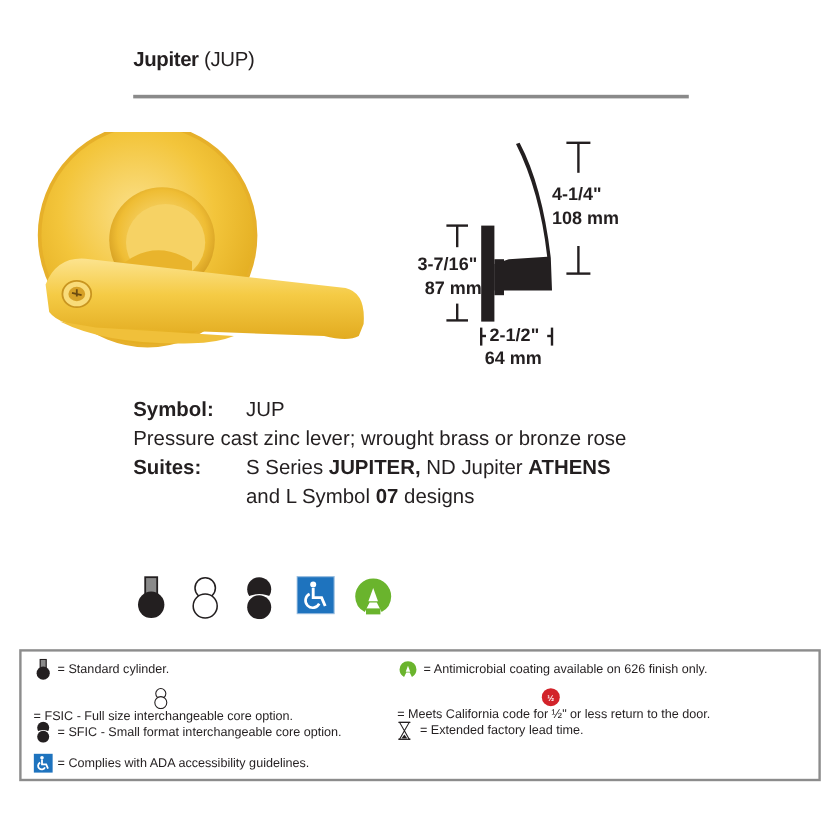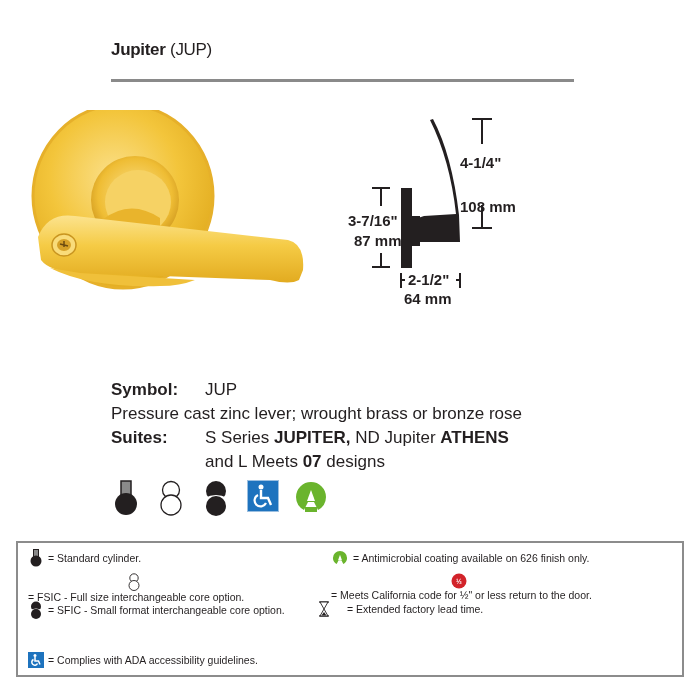--- a/index.html
+++ b/index.html
@@ -8,30 +8,30 @@
 
     .title { position: absolute; left: 111px; top: 33px; font-size: 17px; line-height: 34px; letter-spacing: -0.3px; }
     .title .name { font-weight: bold; }
     .title .code { font-weight: normal; }
     .title-rule { position: absolute; left: 111px; top: 79px; width: 463px; height: 3px; background: #8a8a8a; }
 
     .product-photo { position: absolute; left: 20px; top: 110px; width: 300px; height: 200px; }
     .diagram { position: absolute; left: 360px; top: 110px; width: 180px; height: 200px; }
     .dim-label { position: absolute; font-weight: bold; font-size: 15px; line-height: 18px; color: #231f20; text-align: center; white-space: nowrap; font-family: "Liberation Sans", sans-serif; }
 
-    .specs { position: absolute; left: 111px; top: 330px; font-size: 17px; line-height: 24px; margin-top: 48px; }
+    .specs { position: absolute; left: 111px; top: 330px; font-size: 17px; line-height: 24px; }
     .spec-row { display: flex; }
     .spec-label { font-weight: bold; width: 94px; flex: none; }
     .spec-value b { font-weight: bold; }
     .spec-cont { padding-left: 94px; }
 
     .icons-row { position: absolute; left: 114px; top: 480px; height: 36px; }
     .icon-abs { position: absolute; top: 0; }
 
-    .legend { position: absolute; left: 16px; top: 541px; width: 668px; height: 136px; border: 2px solid #8c8c8c; }
+    .legend { position: absolute; left: 16px; top: 541px; width: 668px; height: 110px; border: 2px solid #8c8c8c; }
     .legend-col { position: absolute; top: 0; }
     .legend-item { position: absolute; display: flex; align-items: center; font-size: 10.5px; color: #231f20; white-space: nowrap; height: 20px; }
     .legend-item .lg-icon { width: 16px; height: 20px; display: flex; align-items: center; justify-content: center; margin-right: 4px; }
   </style>
 </head>
 <body>
 
 <div class="title">
   <span class="name">Jupiter</span>
   <span class="code">(JUP)</span>
@@ -85,40 +85,40 @@
     <line x1="21" y1="78" x2="21" y2="96" stroke="#231f20" stroke-width="2"></line>
     <line x1="21" y1="143" x2="21" y2="157" stroke="#231f20" stroke-width="2"></line>
     <line x1="12" y1="157" x2="30" y2="157" stroke="#231f20" stroke-width="2"></line>
 
     <line x1="41" y1="163" x2="41" y2="178" stroke="#231f20" stroke-width="2"></line>
     <line x1="41" y1="170" x2="45" y2="170" stroke="#231f20" stroke-width="2"></line>
     <line x1="100" y1="163" x2="100" y2="178" stroke="#231f20" stroke-width="2"></line>
     <line x1="96" y1="170" x2="100" y2="170" stroke="#231f20" stroke-width="2"></line>
   </svg>
   <div class="dim-label" style="left:100px; top:44px;">4-1/4"</div>
-  <div class="dim-label" style="left:100px; top:64px;margin-top:24px;">108 mm</div>
+  <div class="dim-label" style="left:100px; top:64px;">108 mm</div>
   <div class="dim-label" style="left:-12px; top:102px;">3-7/16"</div>
   <div class="dim-label" style="left:-6px; top:122px;">87 mm</div>
   <div class="dim-label" style="left:48px; top:161px;">2-1/2"</div>
   <div class="dim-label" style="left:44px; top:180px;">64 mm</div>
 </div>
 
 <div class="specs">
   <div class="spec-row">
     <span class="spec-label">Symbol:</span>
     <span class="spec-value">JUP</span>
   </div>
   <div class="spec-row">
     <span class="spec-value">Pressure cast zinc lever; wrought brass or bronze rose</span>
   </div>
   <div class="spec-row">
     <span class="spec-label">Suites:</span>
     <span class="spec-value"><span>S Series </span><b>JUPITER,</b><span> ND Jupiter </span><b>ATHENS</b></span>
   </div>
-  <div class="spec-cont"><span>and L Meets </span><b>07</b><span> designs</span></div>
+  <div class="spec-cont"><span>and L Symbol </span><b>07</b><span> designs</span></div>
 </div>
 
 <div class="icons-row">
   <svg class="icon-abs" style="left:0" width="24" height="36" viewBox="0 0 24 36">
     <rect x="7" y="1" width="10" height="16" fill="#8a8a8a" stroke="#231f20" stroke-width="1.5"></rect>
     <circle cx="12" cy="24" r="11" fill="#231f20"></circle>
   </svg>
   <svg class="icon-abs" style="left:45px" width="24" height="36" viewBox="0 0 24 36">
     <circle cx="12" cy="10" r="8.5" fill="#fff" stroke="#231f20" stroke-width="1.3"></circle>
     <circle cx="12" cy="25" r="10" fill="#fff" stroke="#231f20" stroke-width="1.3"></circle>
@@ -164,21 +164,21 @@
     <div class="legend-item" style="left:10px; top:57px;text-align:right;">
       <span class="lg-icon">
           <svg width="12" height="18" viewBox="0 0 12 18">
             <circle cx="6" cy="5.5" r="5" fill="#231f20"></circle>
             <path d="M0.5 9.5 Q6 6.5 11.5 9.5" stroke="#fff" stroke-width="1.2" fill="none"></path>
             <circle cx="6" cy="13" r="5" fill="#231f20"></circle>
           </svg>
         </span>
       <span>= SFIC - Small format interchangeable core option.</span>
     </div>
-    <div class="legend-item" style="left:10px; top:83px;margin-top:24px;">
+    <div class="legend-item" style="left:10px; top:83px;">
       <span class="lg-icon">
           <svg width="16" height="16" viewBox="0 0 32 32">
             <rect width="32" height="32" fill="#1e73be"></rect>
             <circle cx="14" cy="7" r="3" fill="#fff"></circle>
             <path d="M14 10 L14 18 L21 18 L24 25" fill="none" stroke="#fff" stroke-width="3"></path>
             <path d="M11 15 A6 6 0 1 0 19 23" fill="none" stroke="#fff" stroke-width="3"></path>
           </svg>
         </span>
       <span>= Complies with ADA accessibility guidelines.</span>
     </div>
@@ -195,21 +195,21 @@
     </div>
     <div class="legend-item" style="left:313px; top:30px;flex-direction:column;">
       <span class="lg-icon" style="width:18px">
           <svg width="16" height="16" viewBox="0 0 16 16">
             <circle cx="8" cy="8" r="7.5" fill="#d2232a"></circle>
             <text x="8" y="11" font-size="7" fill="#fff" text-anchor="middle" font-family="Liberation Sans, sans-serif" font-weight="bold">½</text>
           </svg>
         </span>
       <span>= Meets California code for ½" or less return to the door.</span>
     </div>
-    <div class="legend-item" style="left:297px; top:56px;gap:10px;">
+    <div class="legend-item" style="left:310px; top:56px;">
       <span class="lg-icon" style="width:18px">
           <svg width="12" height="16" viewBox="0 0 12 16">
             <line x1="1" y1="1" x2="11" y2="1" stroke="#231f20" stroke-width="1.2"></line>
             <line x1="1" y1="15" x2="11" y2="15" stroke="#231f20" stroke-width="1.2"></line>
             <path d="M2 1 L10 1 L6 8 L10 15 L2 15 L6 8 Z" fill="#fff" stroke="#231f20" stroke-width="0.9"></path>
             <path d="M3.5 14.5 L8.5 14.5 L6 11 Z" fill="#231f20"></path>
           </svg>
         </span>
       <span>= Extended factory lead time.</span>
     </div>

